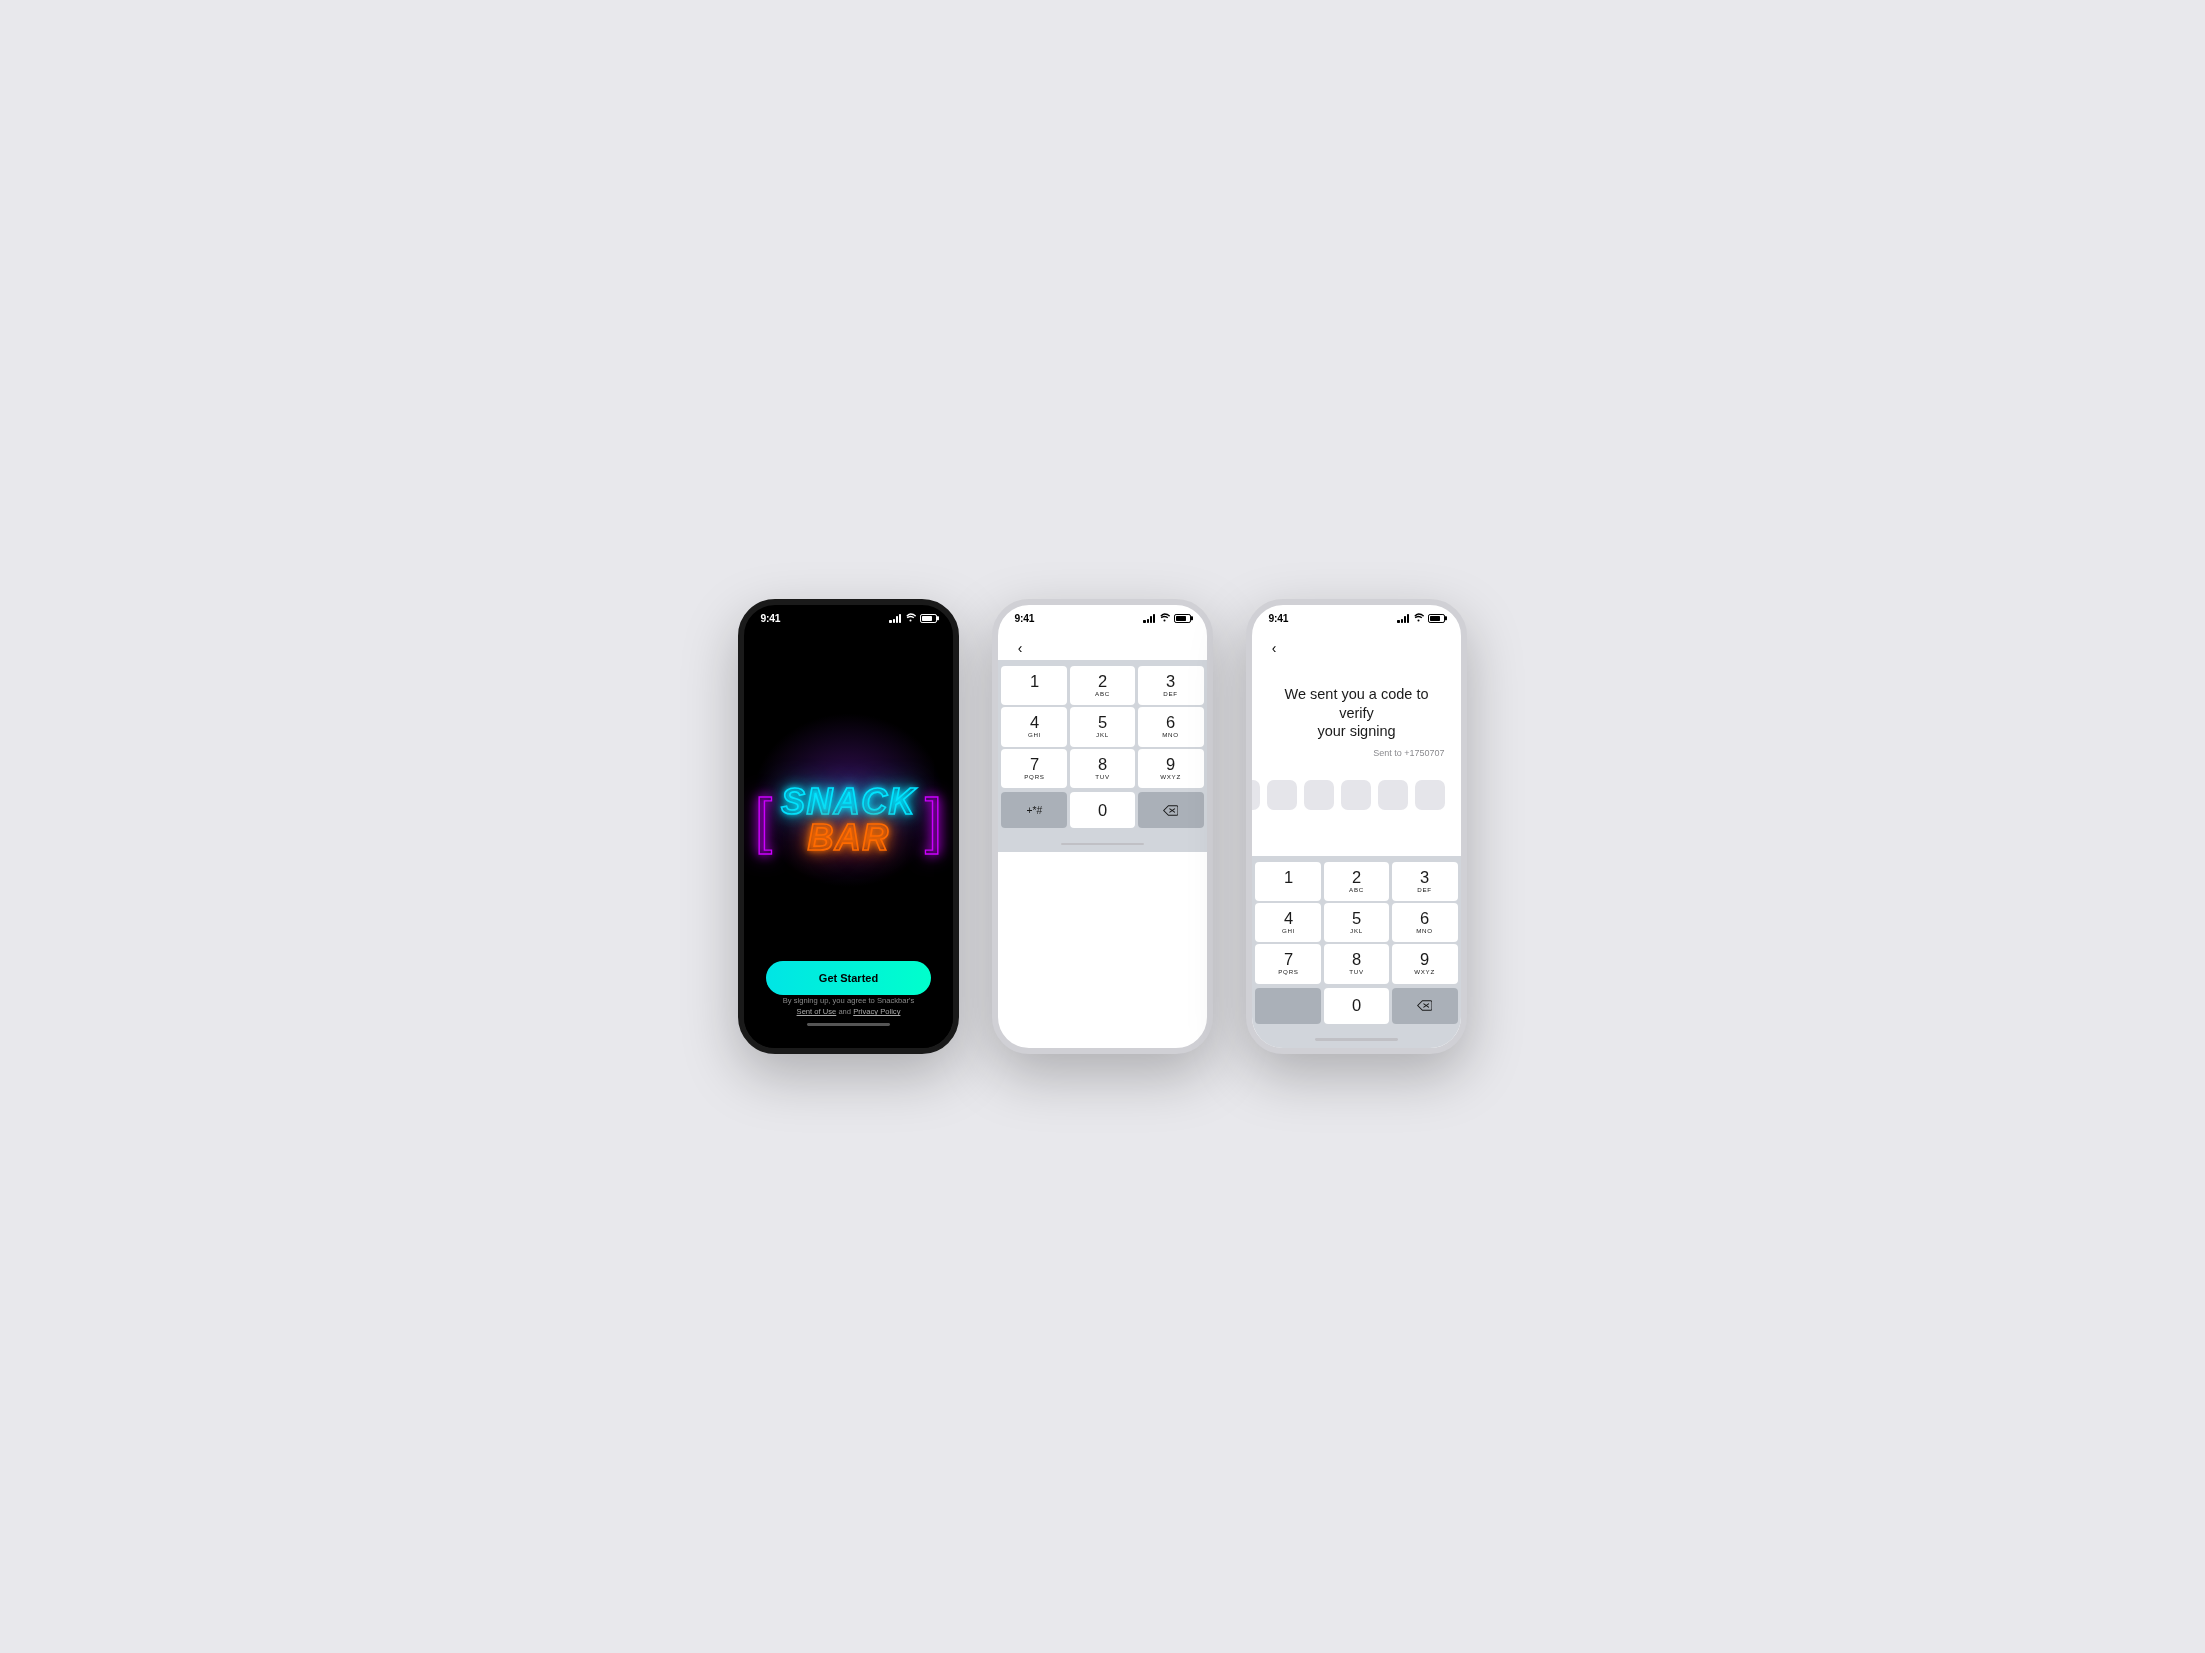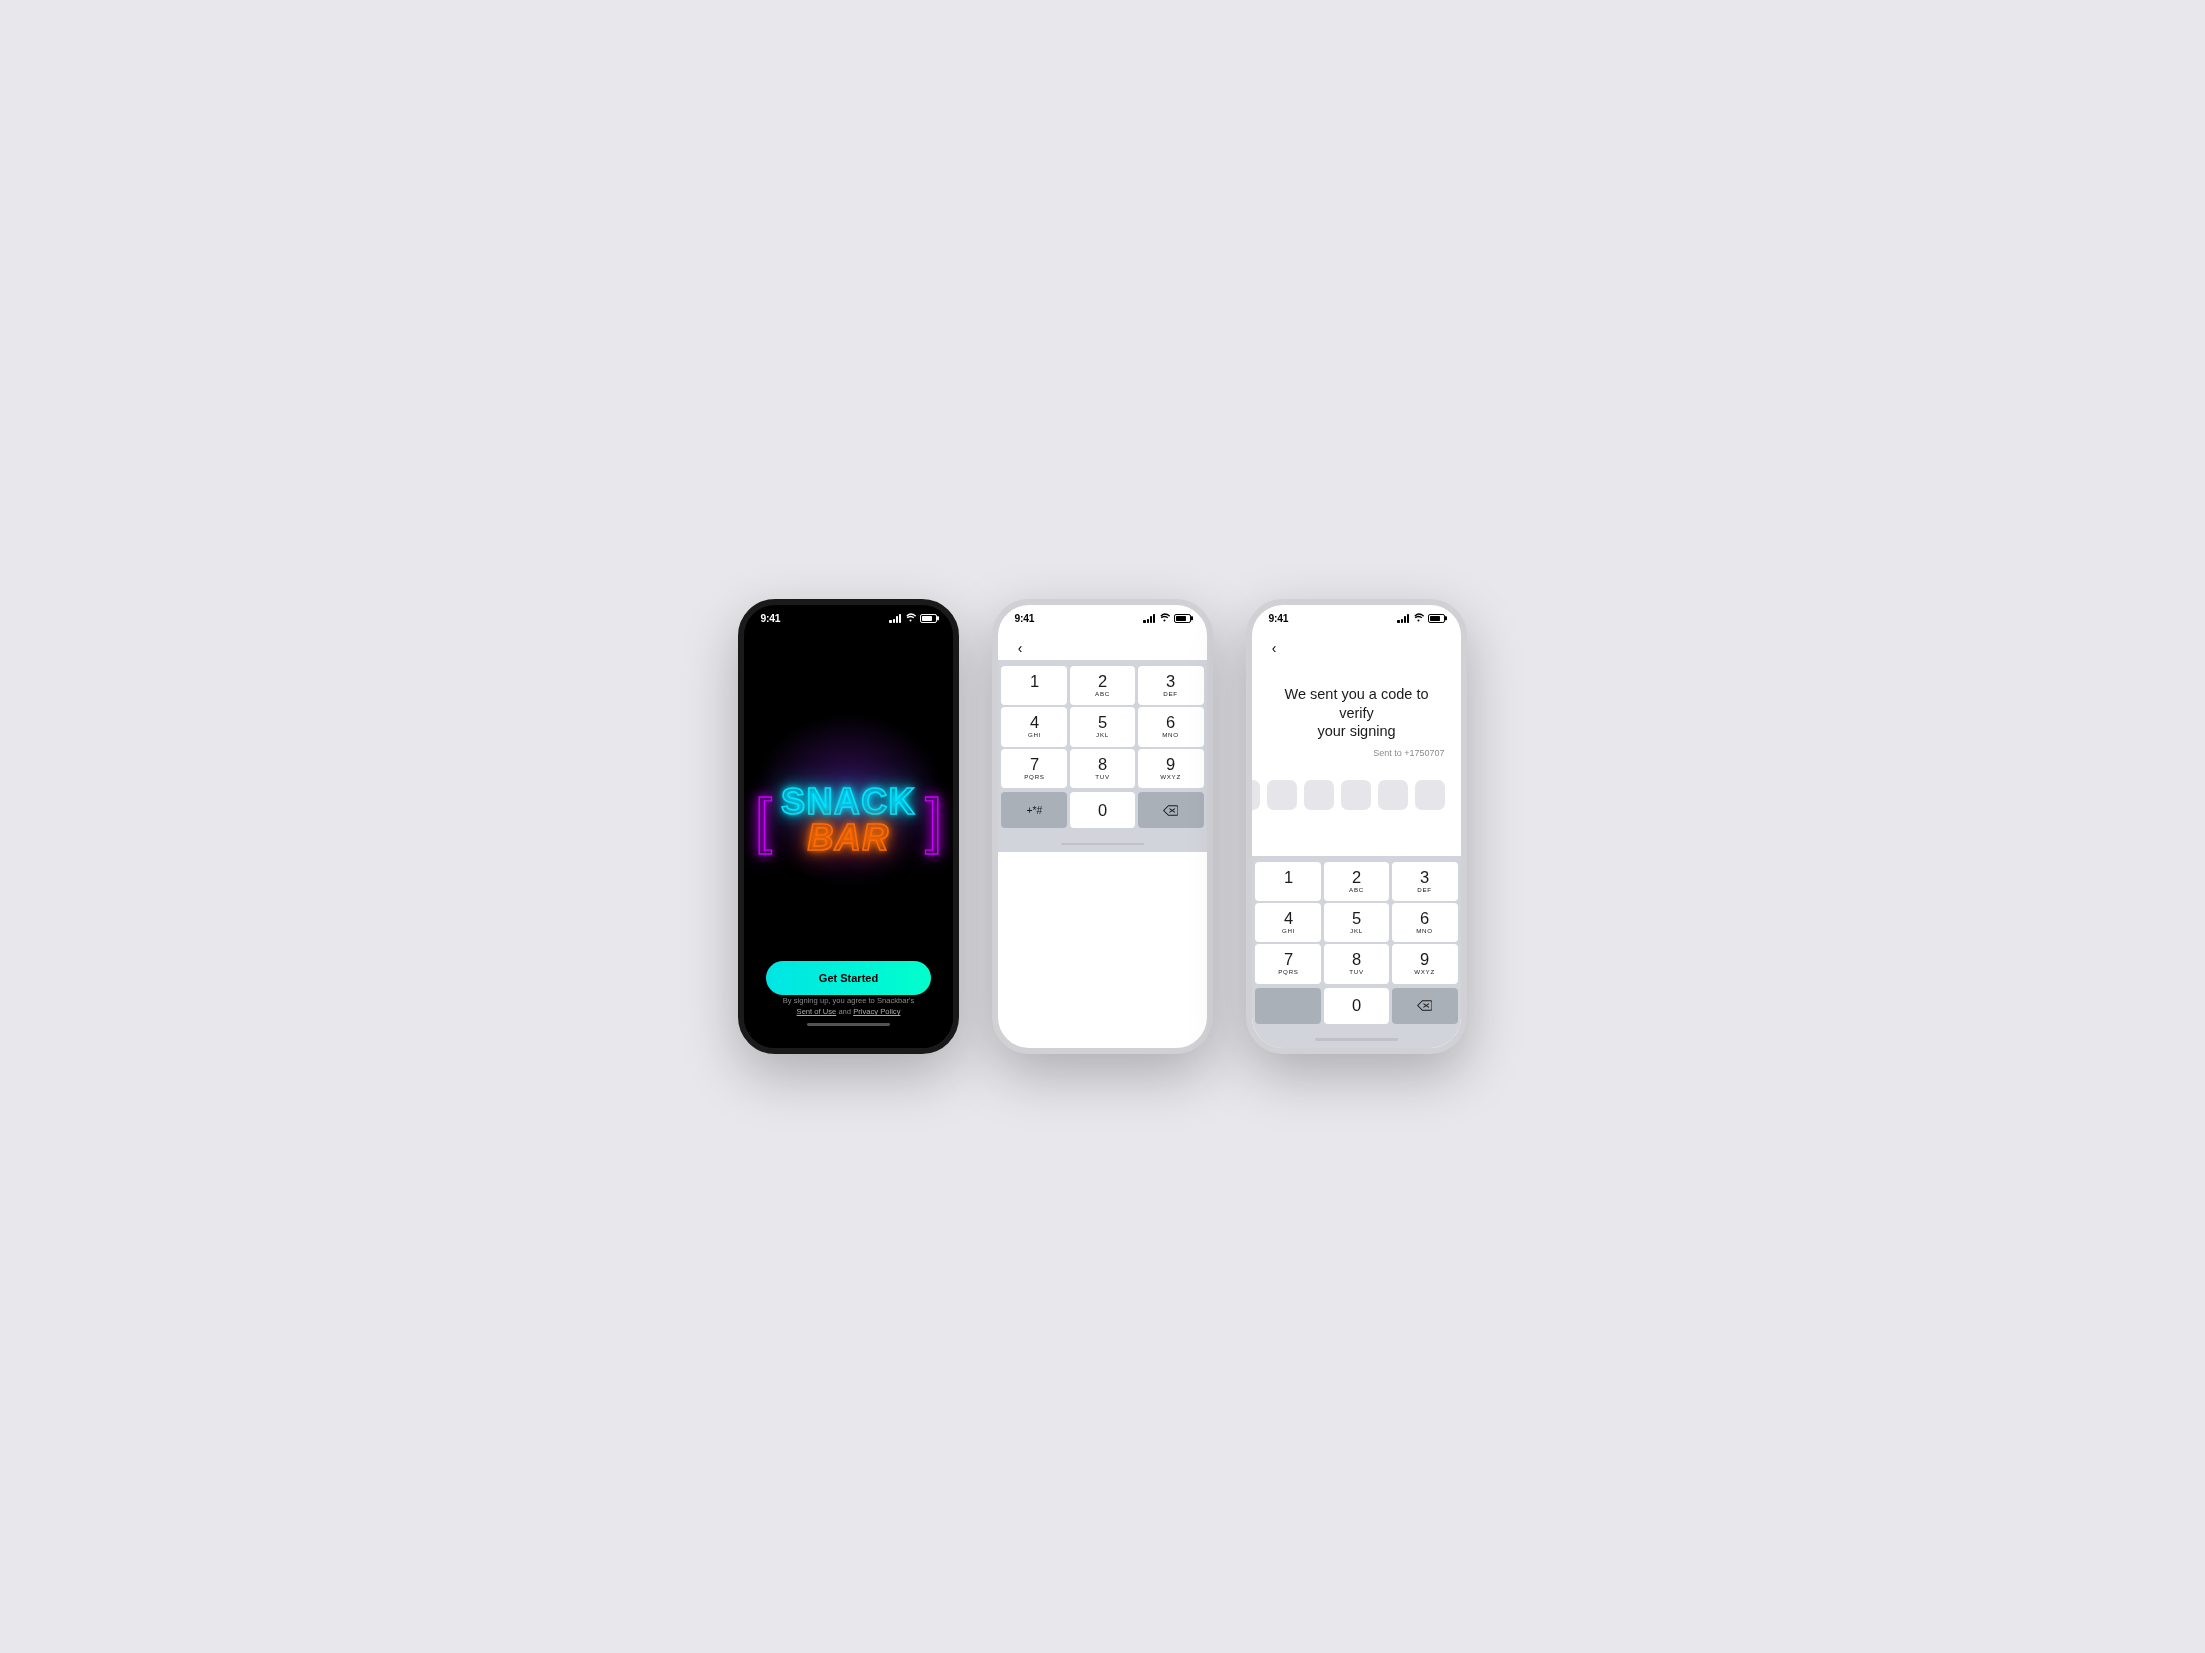--- a/index.html
+++ b/index.html
@@ -121,20 +121,21 @@
     .neon-logo {
       position: absolute;
       top: 50%;
       left: 50%;
       transform: translate(-50%, -60%);
       text-align: center;
     }
     .neon-snack {
       font-size: 36px;
       font-weight: 900;
+      font-style: italic;
       color: transparent;
       -webkit-text-stroke: 1.7px #00e5ff;
       text-shadow:
         0 0 6.9px #00e5ff,
         0 0 13.8px #00e5ff,
         0 0 27.6px #00bcd4;
       letter-spacing: 1.4px;
       line-height: 1;
     }
     .neon-bar {

